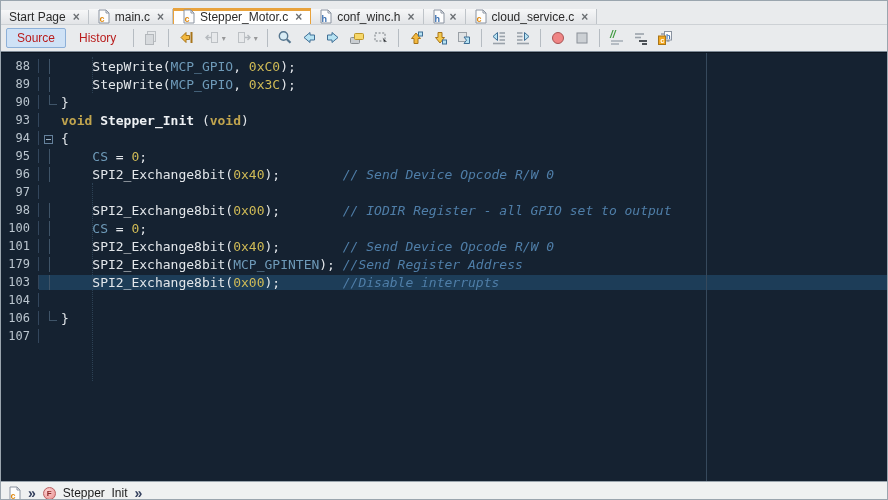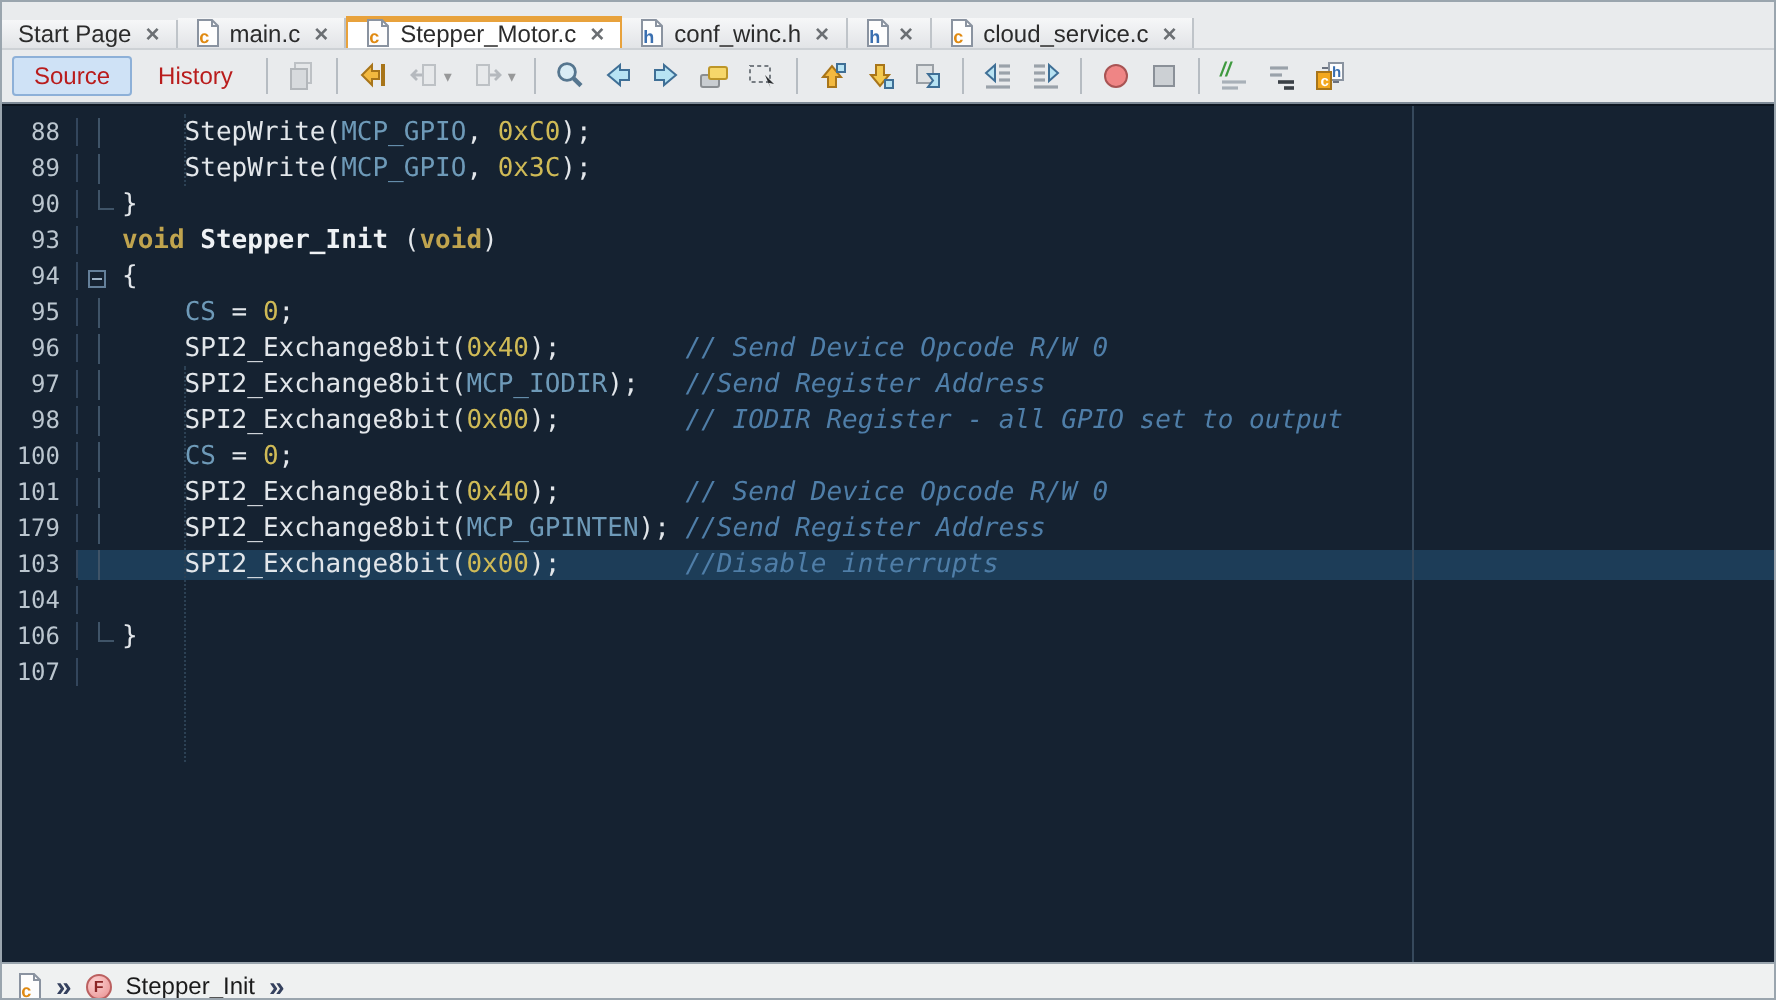--- a/index.html
+++ b/index.html
@@ -362,21 +362,20 @@
             </span>
             <span class="codeln"><span class="tk-p">    SPI2_Exchange8bit(</span><span class="tk-n">0x40</span><span class="tk-p">);        </span><span class="tk-c">// Send Device Opcode R/W 0</span></span>
           </span>
         </div>
         <div class="line">
           <span class="gutter">97</span>
           <span class="body">
             <span class="fold">
               <span class="fl"></span>
             </span>
-            <span class="codeln"><span class="tk-p">    SPI2_Exchange8bit(</span><span class="tk-i">MCP_IODIR</span><span class="tk-p">);   </span><span class="tk-c">//Send Register Address</span></span>
           </span>
         </div>
         <div class="line">
           <span class="gutter">98</span>
           <span class="body">
             <span class="fold">
               <span class="fl"></span>
             </span>
             <span class="codeln"><span class="tk-p">    SPI2_Exchange8bit(</span><span class="tk-n">0x00</span><span class="tk-p">);        </span><span class="tk-c">// IODIR Register - all GPIO set to output</span></span>
           </span>

